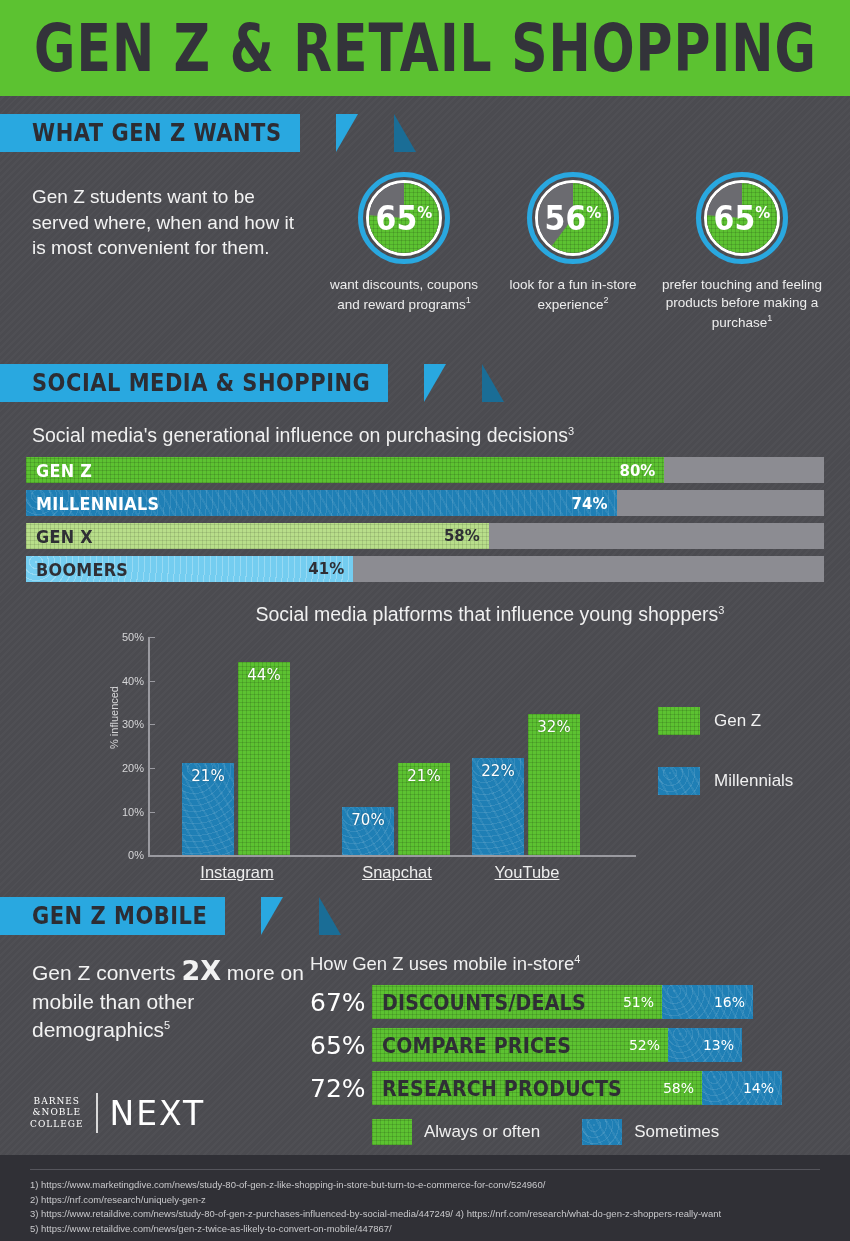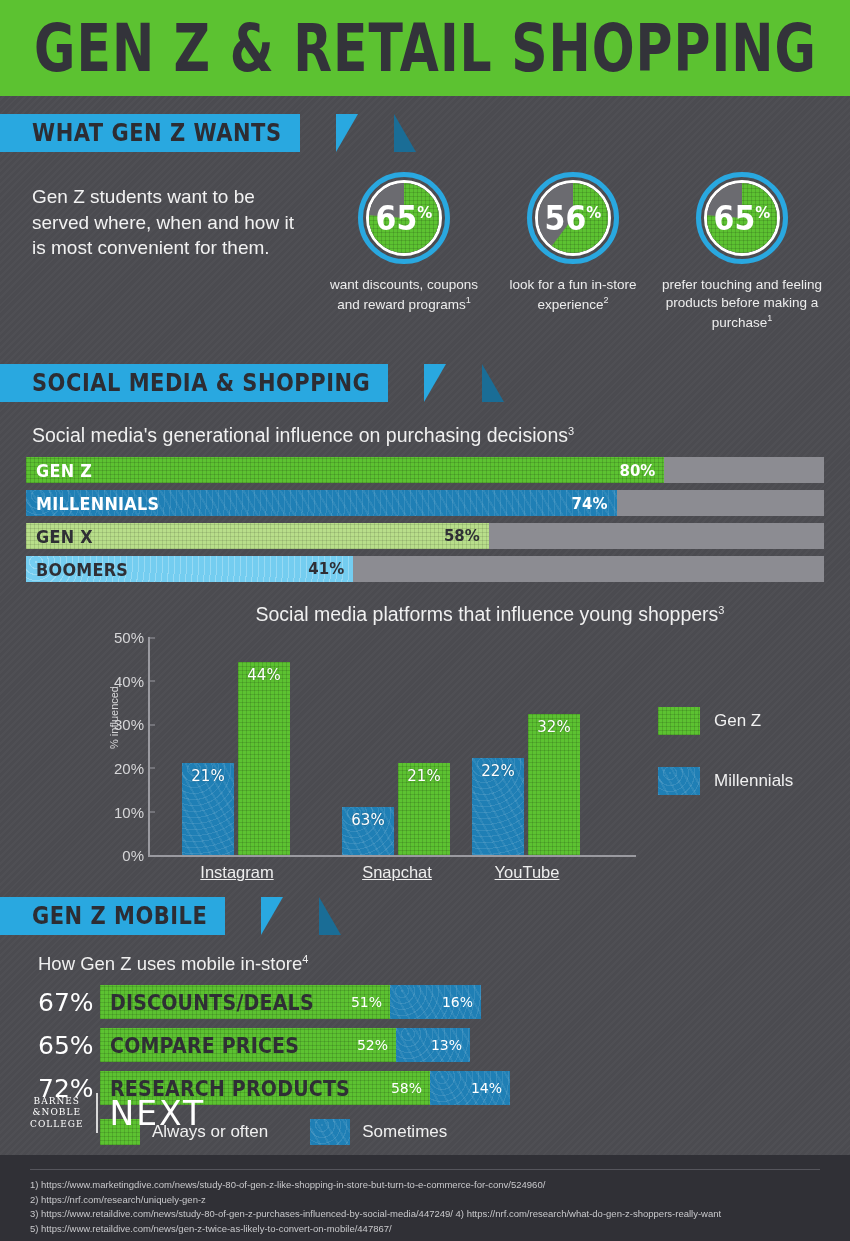--- a/index.html
+++ b/index.html
@@ -197,21 +197,21 @@
     width: 488px; height: 220px;
     border-left: 2px solid #9a9aa0;
     border-bottom: 2px solid #9a9aa0;
   }
   .ytick {
     position: absolute;
     right: 100%;
     transform: translateY(-50%);
     padding-right: 6px;
     color: #d6d6d8;
-    font-size: 15px;
+    font-size: 11px;
     white-space: nowrap;
   }
   .ytick::after {
     content: "";
     position: absolute;
     left: 100%; top: 50%;
     width: 5px; height: 1px;
     background: #9a9aa0;
   }
   .ylabel {
@@ -447,21 +447,21 @@
               <span>21%</span>
             </div>
           <div class="col pat-green" style="height:193.6px;">
               <span>44%</span>
             </div>
         </div>
         <div class="xlab" style="left:22px; width:130px;">Instagram</div>
 
         <div class="group" style="left:192px;">
           <div class="col pat-blue" style="height:48.4px;">
-              <span>63%</span>
+              <span>70%</span>
             </div>
           <div class="col pat-green" style="height:92.4px;">
               <span>21%</span>
             </div>
         </div>
         <div class="xlab" style="left:182px; width:130px;">Snapchat</div>
 
         <div class="group" style="left:322px;">
           <div class="col pat-blue" style="height:96.8px;">
               <span>22%</span>
@@ -489,20 +489,23 @@
   <div id="sec-mobile">
     <div class="banner">
       <div class="bar">
           <h2>GEN Z MOBILE</h2>
         </div>
       <div class="tail"></div>
       <div class="tail2"></div>
     </div>
 
     <div class="mobile-body">
+      <div class="mobile-lead">
+        <span>Gen Z converts </span><b>2X</b><span> more on mobile than other demographics</span><sup>5</sup>
+      </div>
       <div class="mobile-right">
         <div class="mobile-title">
           <span>How Gen Z uses mobile in-store</span><sup>4</sup>
         </div>
 
         <div class="mrow">
           <div class="mrow-total">67%</div>
           <div class="mstack">
             <div class="mseg pat-green" style="width:290px;">
               <span class="seg-label">DISCOUNTS/DEALS</span>

